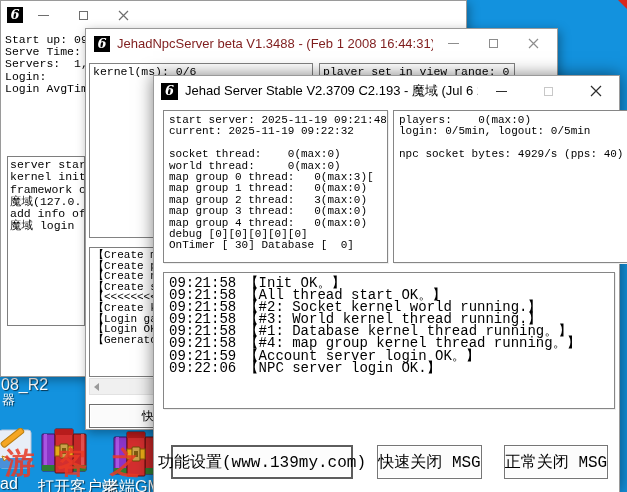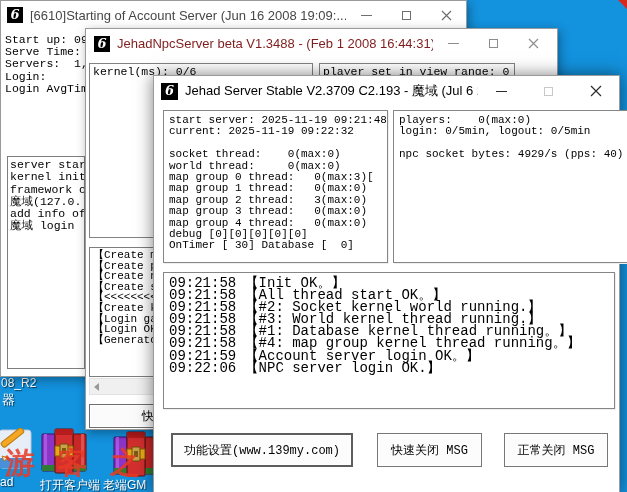--- a/index.html
+++ b/index.html
@@ -20,21 +20,21 @@
   .glyph-min { width:11px; height:1px; background:currentColor; }
   .glyph-max { width:9px; height:9px; border:1px solid currentColor; }
   .mono { font-family:"Liberation Mono","DejaVu Sans Mono",monospace; }
   .ln { white-space:pre; }
   .sunken { position:absolute; background:#fff; border:1px solid #868686; box-shadow:1px 1px 0 #efefef; overflow:hidden; }
   
   #win-account { left:0; top:0; width:467px; height:377px; box-shadow:2px 3px 10px rgba(0,0,0,.35); z-index:2; }
   #win-account .titlebar { height:28px; color:#474747; }
   #win-account .app-icon { margin-left:6px; }
   #acct-stats { position:absolute; left:4px; top:33px; font-size:11.5px; line-height:12.2px; color:#000; }
-  #acct-log { position:absolute; left:6px; top:155px; width:78px; height:213px;
+  #acct-log { position:absolute; left:6px; top:155px; width:78px; height:170px;
     border:1px solid #7e7e7e; padding:2px 2px; font-size:11.5px; line-height:12.3px; overflow:hidden; }
   
   #win-npc { left:85px; top:28px; width:473px; height:402px; box-shadow:2px 3px 10px rgba(0,0,0,.35); z-index:3; }
   #win-npc .titlebar { height:29px; color:#8f8f8f; }
   #win-npc .title-text { color:#7f1d1d; }
   #win-npc .app-icon { margin-left:8px; }
   .npc-box { position:absolute; border:1px solid #828282; background:#fff; font-size:11.5px; padding:1px 3px; overflow:hidden; }
   #npc-log { position:absolute; left:3px; top:218px; width:464px; height:130px;
     border:1px solid #7e7e7e; padding:2px 3px; font-size:11px; line-height:10.6px; overflow:hidden; }
   #npc-hscroll { position:absolute; left:3px; top:349px; width:464px; height:17px; background:#f0f0f0; border:1px solid #e2e2e2; }
@@ -47,29 +47,29 @@
   #win-main { left:153px; top:75px; width:467px; height:418px; box-shadow:0 0 16px rgba(0,0,0,.5); z-index:4; }
   #win-main .titlebar { height:30px; color:#2d2d2d; }
   #win-main .app-icon { margin-left:7px; width:17px; height:17px; line-height:16px; }
   #win-main .tb-btn { width:47px; }
   .tb-btn.disabled { color:#c8c8c8; }
   #main-left-panel  { left:9px;  top:34px; width:225px; height:153px; }
   #main-right-panel { left:239px; top:34px; width:256px; height:153px; }
   #main-log-panel   { left:9px;  top:196px; width:452px; height:137px; }
   #main-left-panel .pad, #main-right-panel .pad { padding:4px 5px; font-size:11px; line-height:11.4px; }
   #main-log-panel .pad { padding:4px 5px; font-size:14px; line-height:12.1px; }
-  .main-btn { position:absolute; top:357px; height:34px; background:#fcfcfc;
+  .main-btn { position:absolute; top:369px; height:34px; background:#fcfcfc;
     border:1px solid #767676; box-shadow:inset 0 0 0 1px #fff;
     display:flex; align-items:center; justify-content:center;
-    font-size:12px; white-space:nowrap; }
+    font-size:16px; white-space:nowrap; }
   #btn-settings { left:17px; width:182px; border:2px solid #5d5d5d; }
   #btn-fast-close { left:223px; width:105px; }
   #btn-normal-close { left:350px; width:104px;text-align:right; }
   
-  .dlabel { position:absolute; color:#fff; font-size:12px; text-shadow:1px 1px 1px rgba(0,0,0,.65); white-space:nowrap; z-index:1; }
+  .dlabel { position:absolute; color:#fff; font-size:16px; text-shadow:1px 1px 1px rgba(0,0,0,.65); white-space:nowrap; z-index:1; }
   .dicon { position:absolute; z-index:1; }
   #watermark { position:absolute; left:5px; top:443px; z-index:1;
     font-family:"DejaVu Serif",serif; font-weight:bold; font-size:30px;
     color:#e93a25; opacity:.85; letter-spacing:6px; white-space:nowrap; }
   #corner-mark { position:absolute; right:0; top:0; width:0; height:0; z-index:1;
     border-top:9px solid #d8281c; border-left:9px solid transparent; }
   svg { display:block; }
 </style>
 </head>
 <body>
@@ -119,21 +119,20 @@
   </div>
   <div class="dlabel" style="left:0px;top:475px;">ad</div>
   <div class="dlabel" style="left:38px;top:477px;width:64px;text-align:center;">打开客户端</div>
   <div class="dlabel" style="left:103px;top:477px;">老端GM</div>
   <div id="watermark">游 客 之 家</div>
   <div id="corner-mark"></div>
 
   <div class="win" id="win-account">
     <div class="titlebar">
       <div class="app-icon">6</div>
-      <div class="title-text">[6610]Starting of Account Server (Jun 16 2008 19:09:...</div>
       <div class="tb-btns" style="color:#6e6e6e;">
         <div class="tb-btn">
             <div class="glyph-min"></div>
           </div>
         <div class="tb-btn">
             <div class="glyph-max"></div>
           </div>
         <div class="tb-btn">
           <svg width="11" height="11" viewBox="0 0 11 11">
               <path d="M1 1 L10 10 M10 1 L1 10" stroke="#6e6e6e" stroke-width="1.2"></path>

